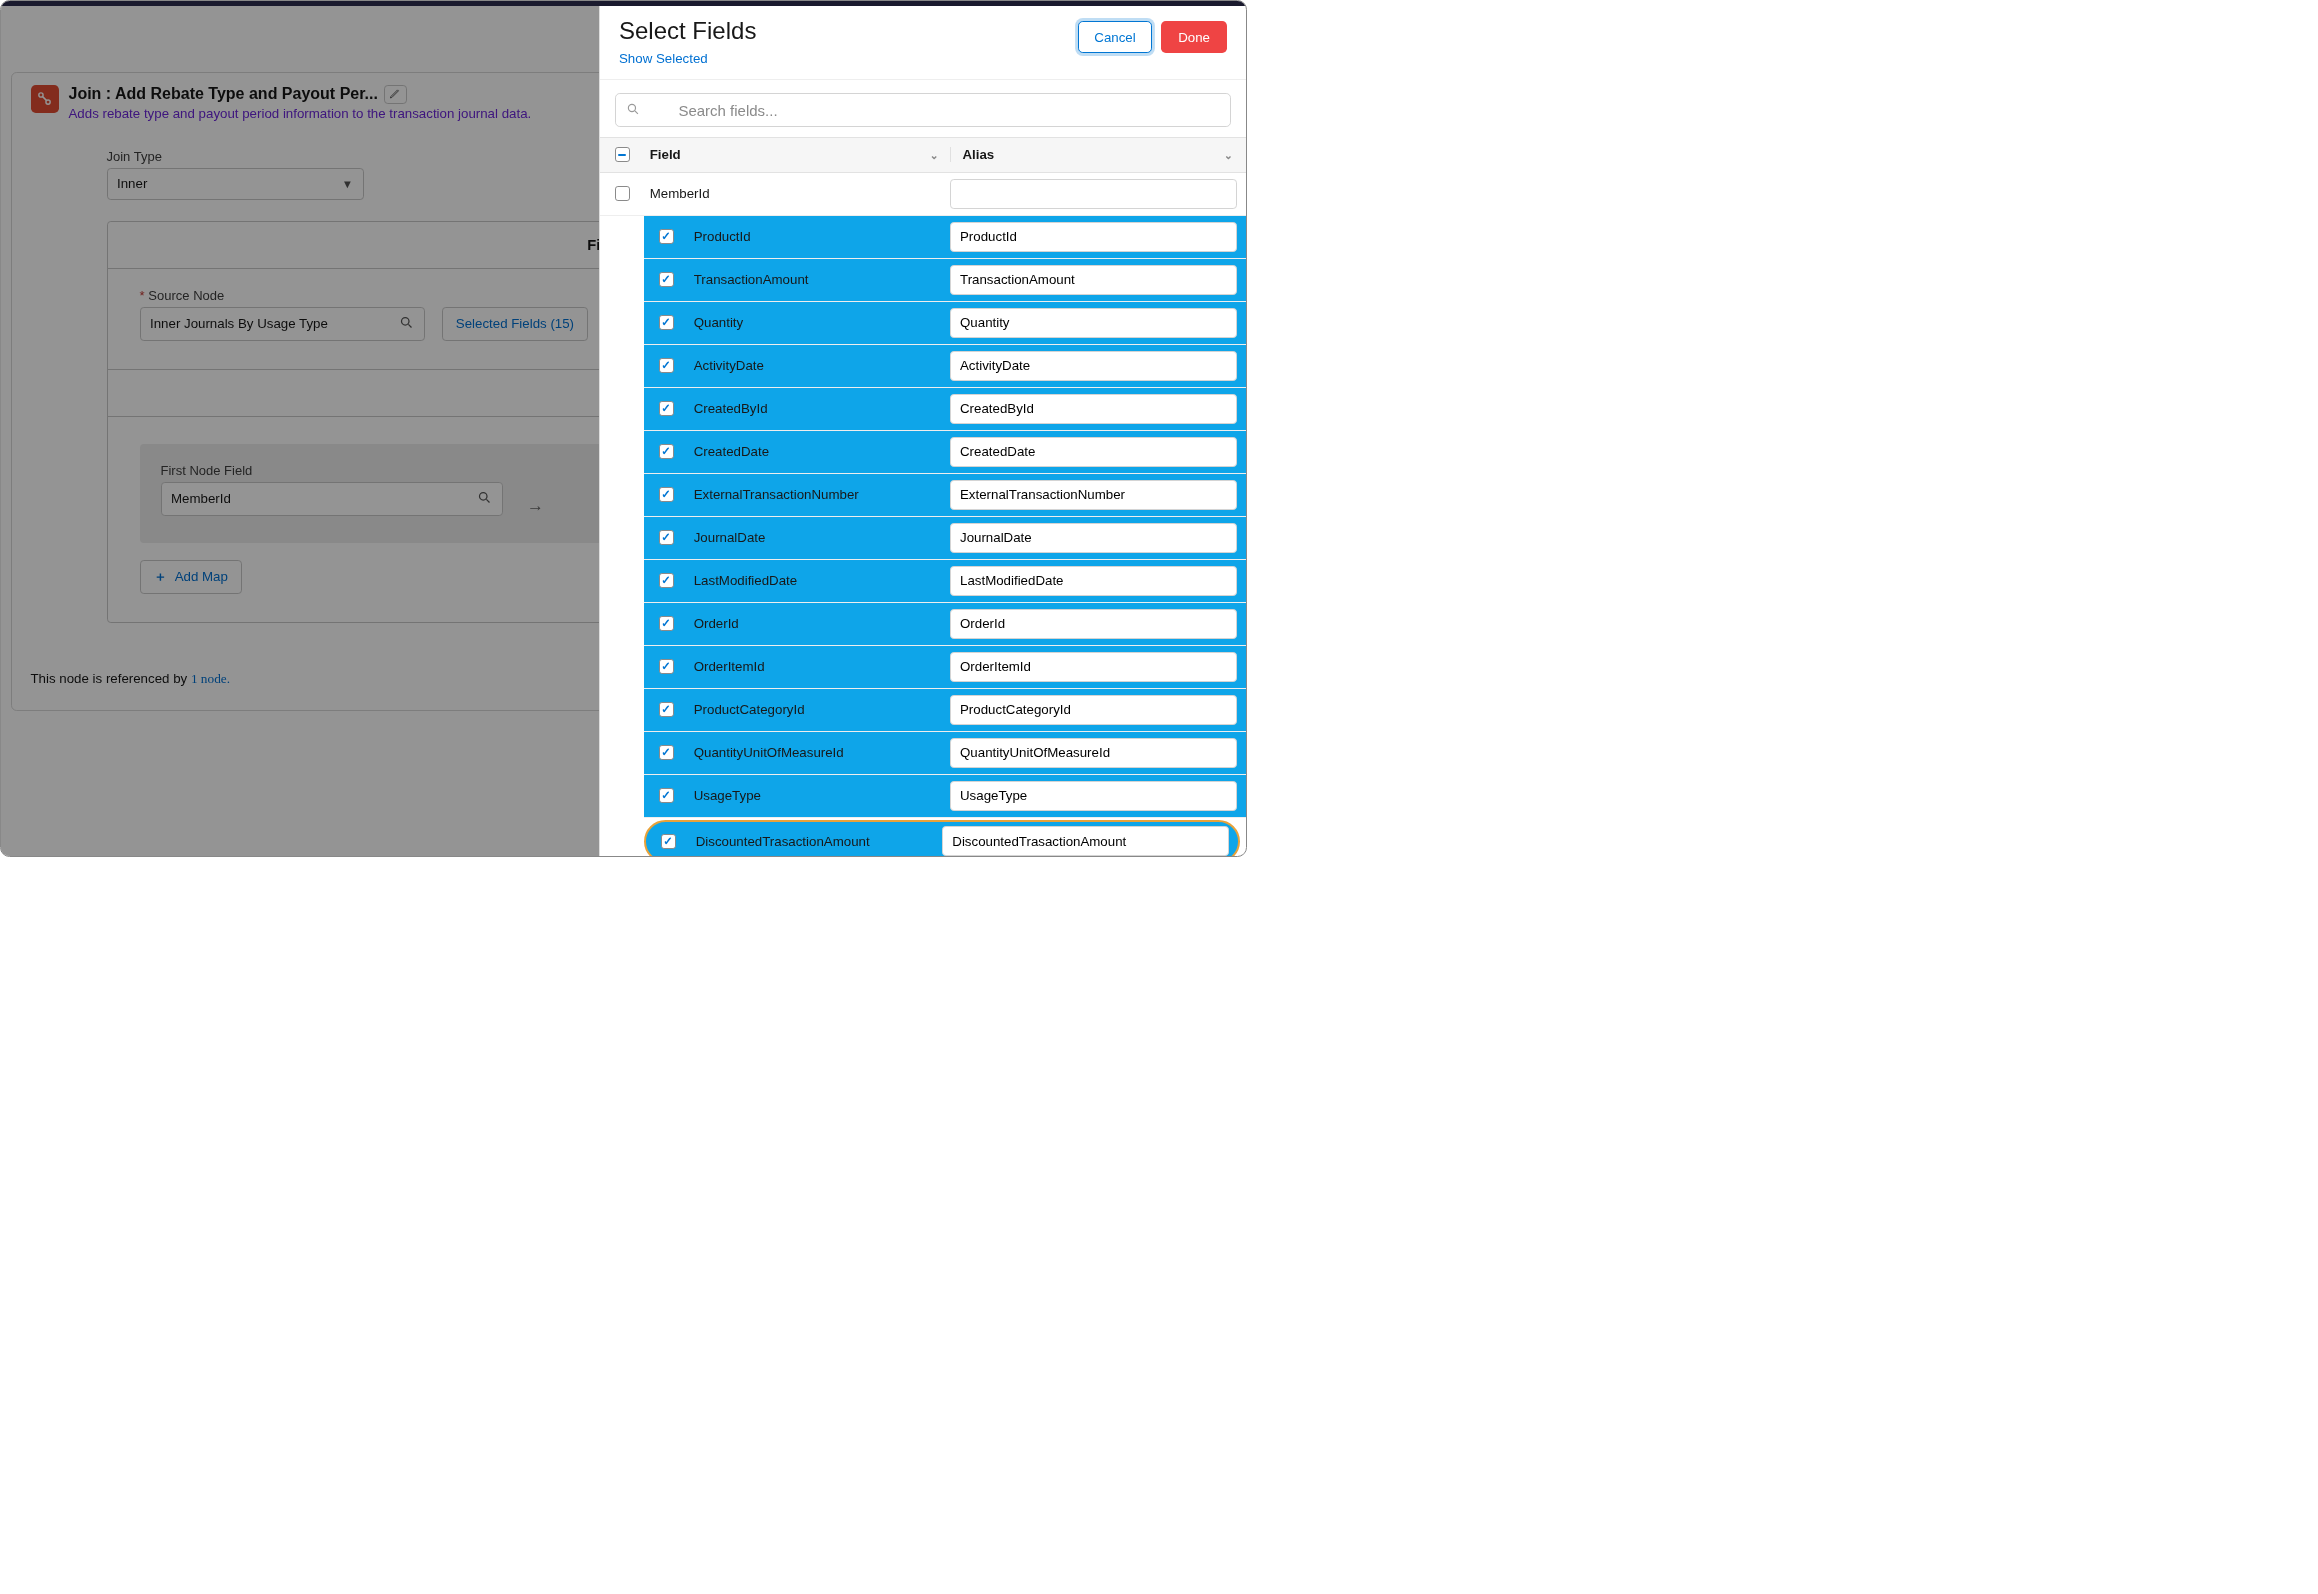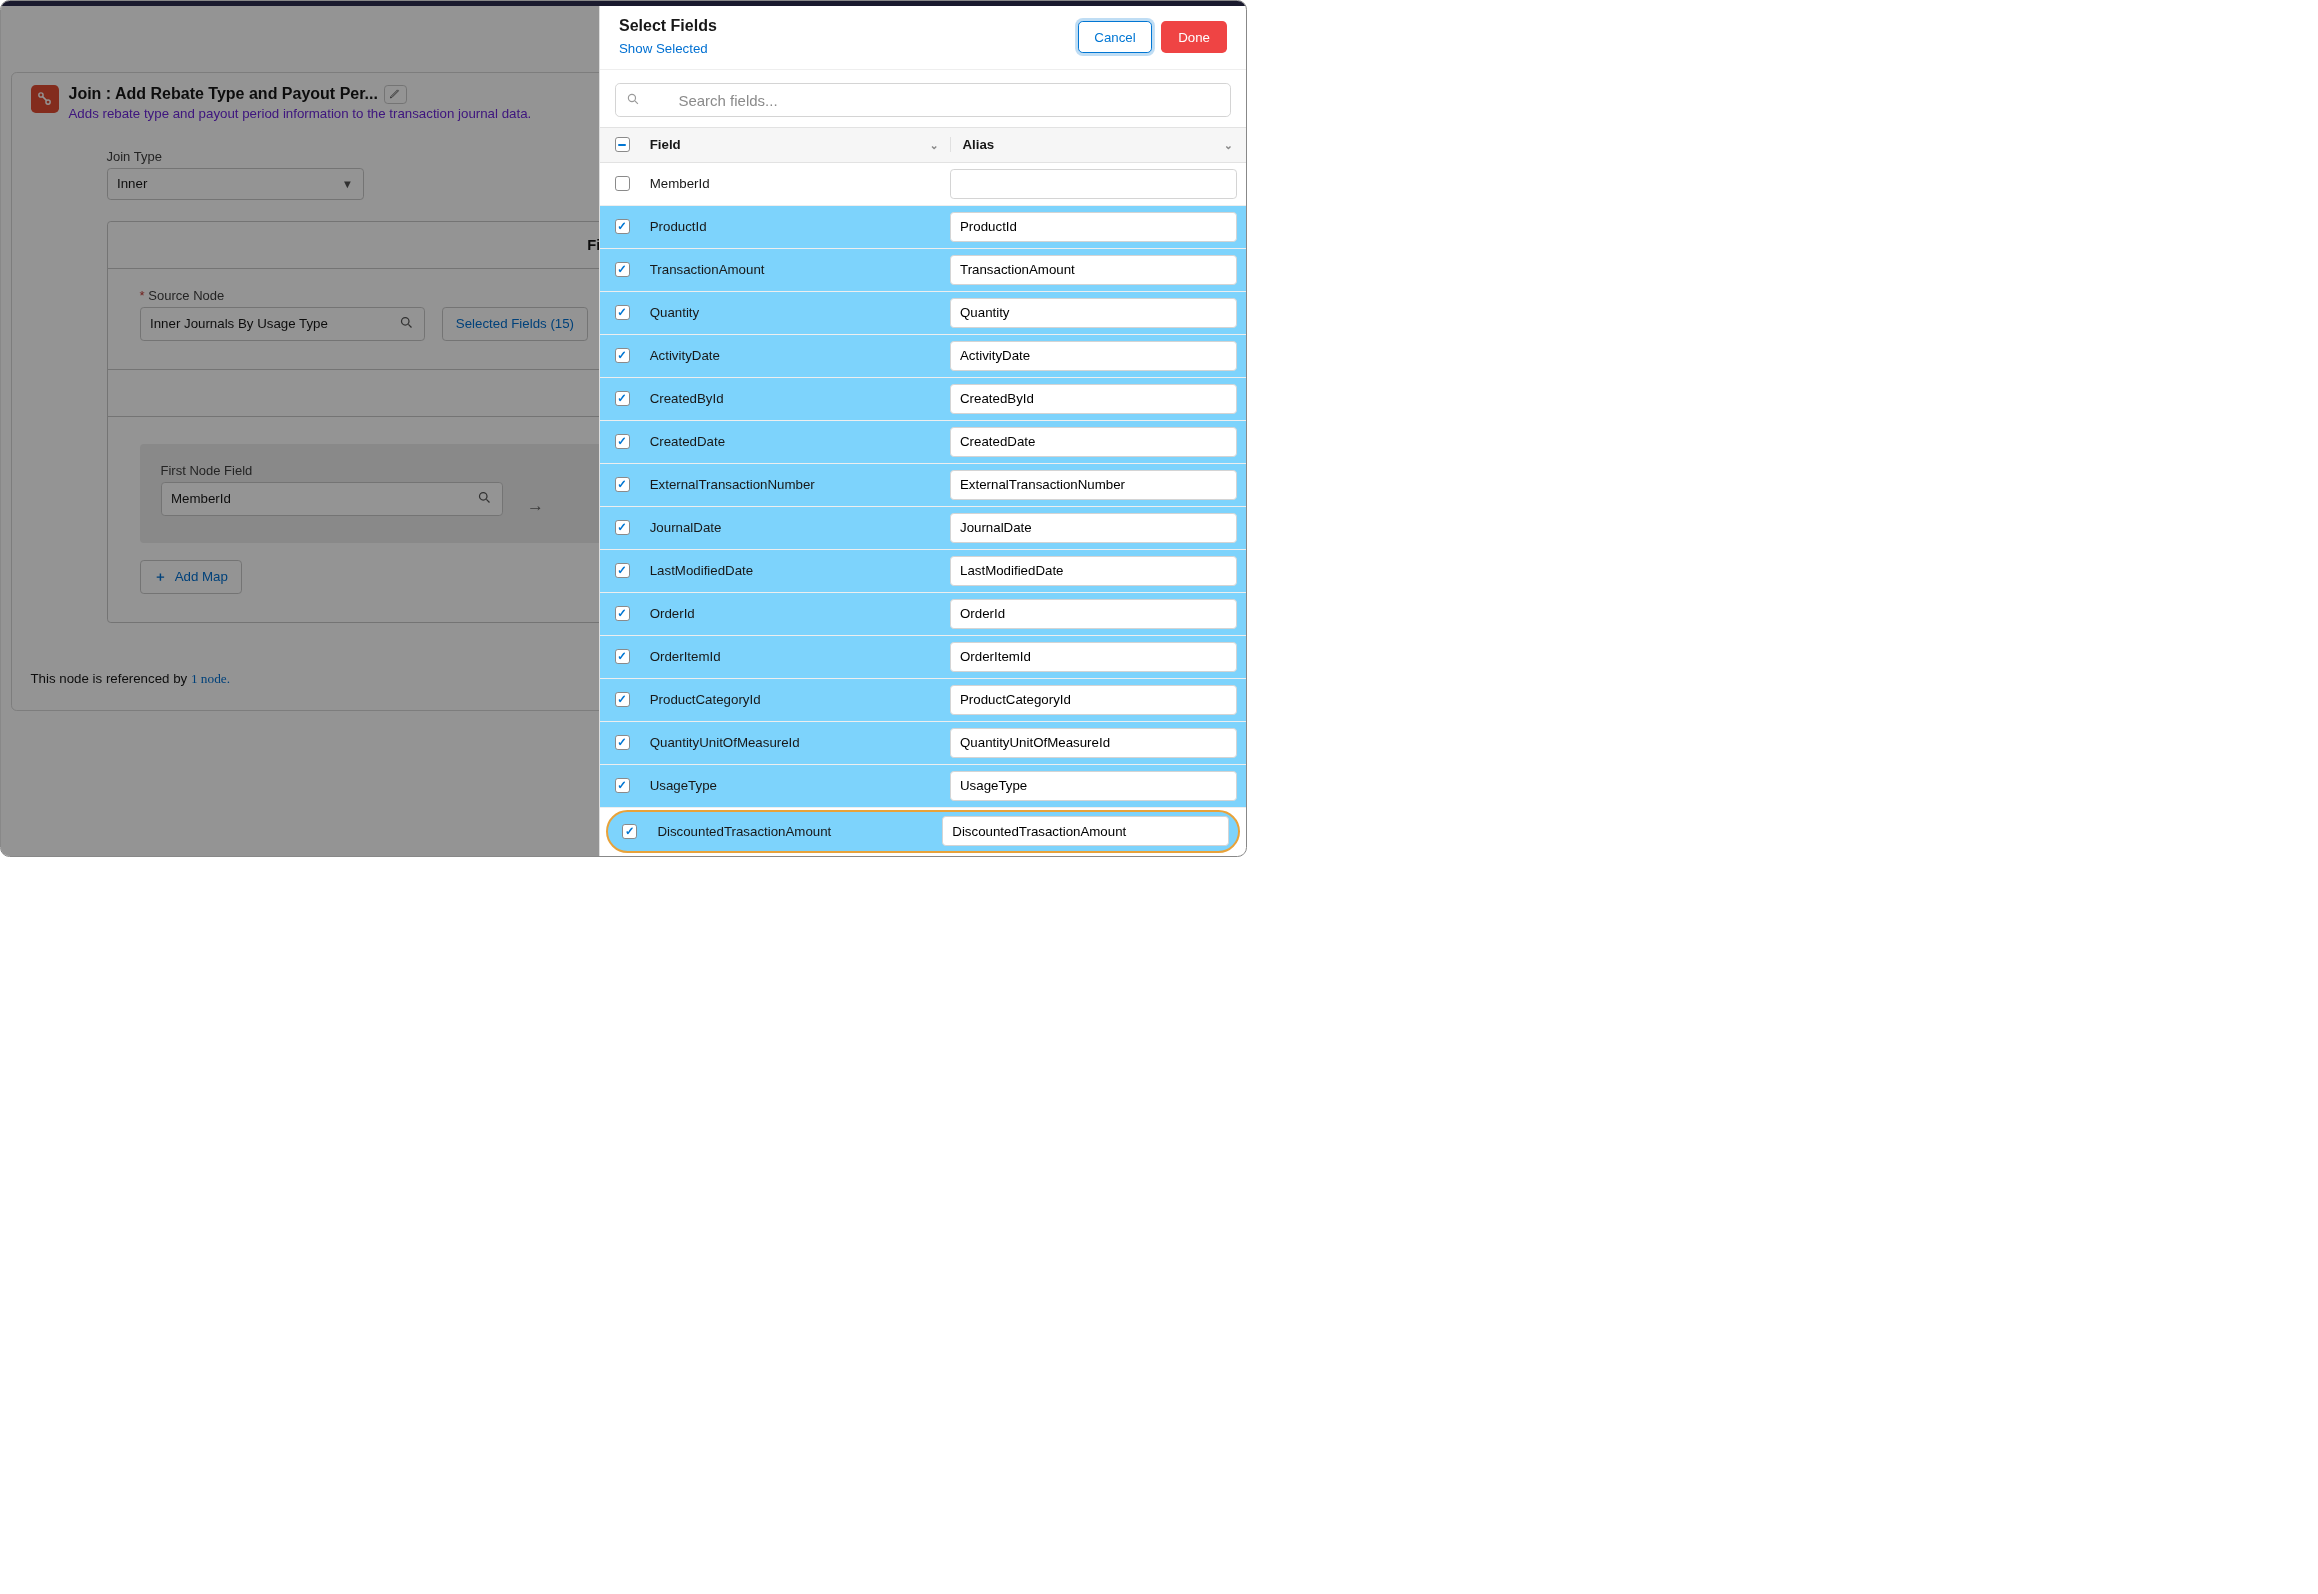--- a/index.html
+++ b/index.html
@@ -25,37 +25,37 @@
 .card-b { padding: 19px 32px 28.5px 32px; }
 .row { display: flex; gap: 17px; align-items: flex-end; }
 .input-search { flex: 1; height: 34px; border: 1px solid #c9c9c9; border-radius: 3.8px; background: #fff; display: flex; align-items: center; padding: 0 9.5px; justify-content: space-between; }
 .btn-outline { height: 34px; padding: 0 13.3px; border: 1px solid #c9c9c9; border-radius: 3.8px; color: #0070d2; background: #fff; display: flex; align-items: center; font-size: 13.3px; }
 .inner-card { background: #ededed; border-radius: 3.8px; padding: 19px 21px 27px 21px; margin-top: 7.6px; }
 .footer { padding: 9.5px 19px 23px 19px; font-size: 13.3px; }
 .link { color: #0070d2; font-family: Liberation Serif, serif; }
 
 .drawer { position: absolute; top: 4.8px; right: 0; bottom: 0; width: 647px; background: #fff; z-index: 10; border-left: 1px solid #ddd; display: flex; flex-direction: column; }
 .drawer-head { padding: 11.4px 19px 13.3px 19px; display: flex; justify-content: space-between; align-items: flex-start; border-bottom: 1px solid #eee; }
-.drawer-title { font-size: 16px; font-weight: 700; }
+.drawer-title { font-size: 24px; font-weight: 400; }
 .drawer-link { color: #0070d2; font-size: 13.3px; margin-top: 5.7px; display: block; }
 .btns { display: flex; gap: 9.5px; margin-top: 4px; }
 .btn-cancel { height: 32px; padding: 0 15px; border: 1px solid #0176d3; border-radius: 4.8px; background: #fff; color: #0176d3; font-size: 13.3px; box-shadow: 0 0 0 2.9px rgba(1,118,211,0.25); }
 .btn-done { height: 32px; padding: 0 17px; border: none; border-radius: 4.8px; background: #ef4444; color: #fff; font-size: 13.3px; }
 .search-wrap { padding: 13.3px 15px 9.5px 15px; }
 .search-box { height: 34px; border: 1px solid #d4d4d4; border-radius: 4.8px; display: flex; align-items: center; padding: 0 9.5px; color: #8a8a8a; gap: 7.6px; }
 .search-box input { border: none; outline: none; flex: 1; font-size: 15px; color: #0c4a6e; margin-left: 31px; }
 .search-box input::placeholder { color: #8a8a8a; }
 .table-head { display: flex; background: #f6f6f6; border-top: 1px solid #e2e2e2; border-bottom: 1px solid #e2e2e2; height: 36px; align-items: center; font-weight: 700; font-size: 13.3px; }
 .th-check { width: 44px; display: flex; justify-content: center; }
 .th-field { flex: 1; padding-left: 5.7px; display: flex; justify-content: space-between; align-items: center; padding-right: 11.4px; border-right: 1px solid #e0e0e0; }
 .th-alias { width: 295px; padding-left: 11.4px; display: flex; justify-content: space-between; align-items: center; padding-right: 13.3px; }
 .sort-ico { color: #888; font-size: 10.5px; }
 .rows { flex: 1; overflow: auto; }
 .frow { display: flex; align-items: center; height: 43px; border-bottom: 1px solid #eee; padding-right: 9.5px; }
-.frow.sel { background: #7dd3fc; }
+.frow.sel { background: #0ea5e9; margin-left: 44px; }
 .frow .cb { width: 44px; display: flex; justify-content: center; }
 .frow .fname { flex: 1; padding-left: 5.7px; font-size: 13.3px; }
 .frow .alias { width: 287px; }
 .alias-input { width: 100%; height: 30px; border: 1px solid #d4d4d4; border-radius: 3.8px; padding: 0 9.5px; font-size: 13.3px; background: #fff; }
 .checkbox { width: 15px; height: 15px; border: 1px solid #8a8a8a; border-radius: 2.9px; background: #fff; display: flex; align-items: center; justify-content: center; }
 .checkbox.checked::after { content: "✓"; color: #0176d3; font-size: 11.4px; font-weight: 800; line-height: 1; }
 .checkbox.indet::after { content: ""; width: 7.6px; height: 2.4px; background: #0176d3; display: block; border-radius: 1px; }
 .highlight-row { border: 2.9px solid #e8a23a; border-radius: 25px; margin: 1.9px 5.7px; height: 43px; }
 .mag { color: #888; }
 .arrow { color: #666; font-size: 17px; display: flex; align-items: center; padding: 0 7.6px; }

